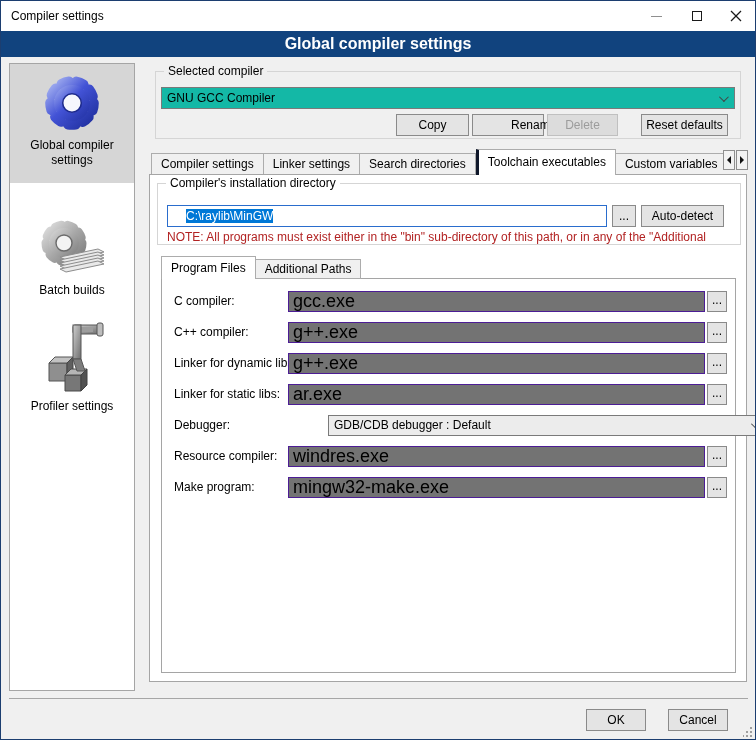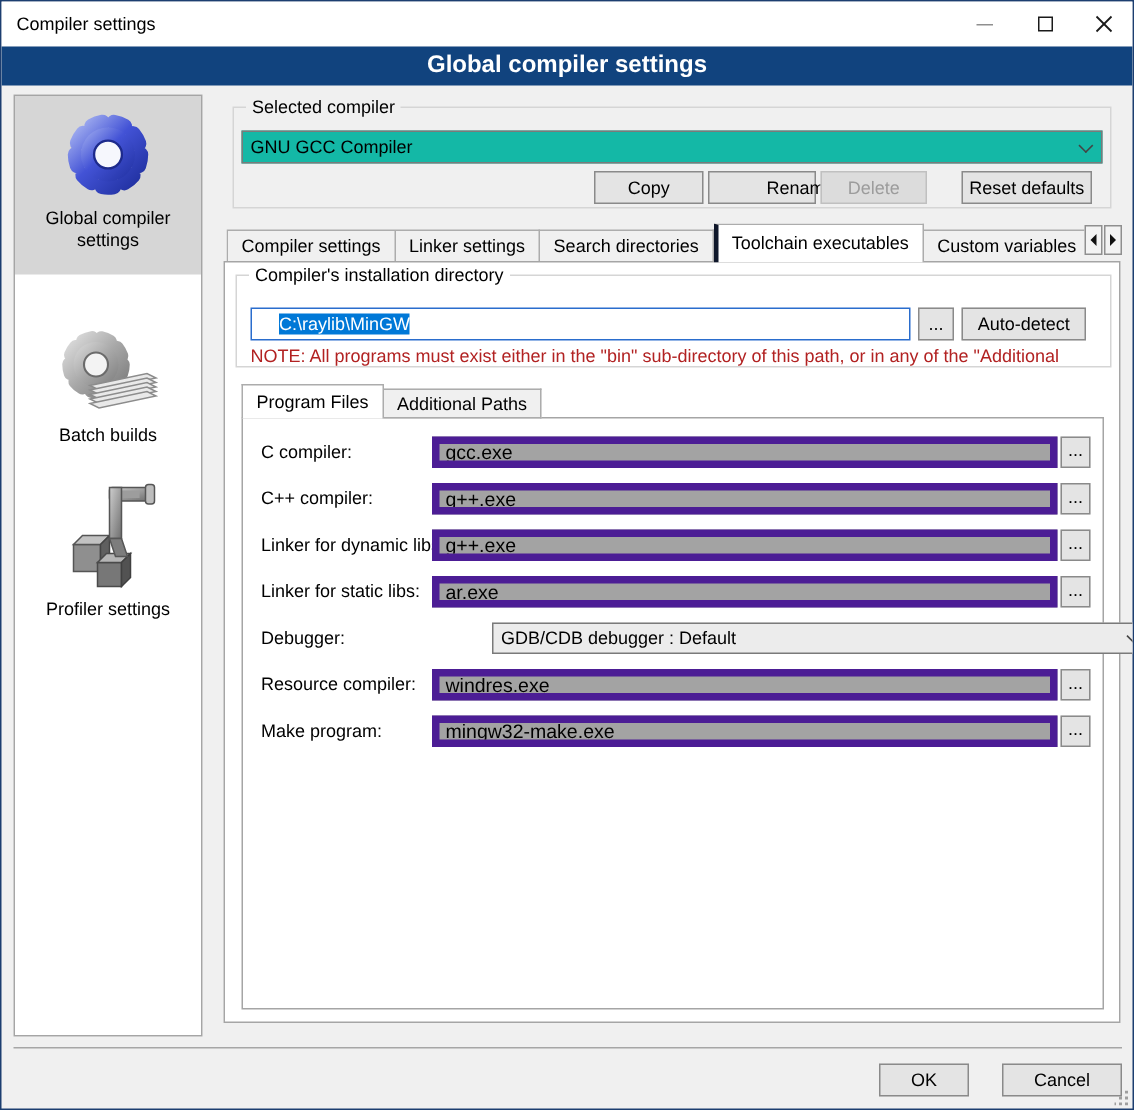--- a/index.html
+++ b/index.html
@@ -42,22 +42,22 @@
 
   
   .combo { position:absolute; height:22px; background:#14b8a6; border:1px solid #7a7a7a;
            line-height:20px; padding:0 22px 0 5px; overflow:hidden; white-space:nowrap; }
   .combo.gray { background:#ececec; }
   .chev { position:absolute; right:8px; top:7px; width:7px; height:7px;
           border-right:1.6px solid #444; border-bottom:1.6px solid #444; transform:rotate(45deg) translateY(-2px); }
   .pbtn { position:absolute; height:22px; background:#e4e4e4; border:1px solid #8a8a8a;
           text-align:center; line-height:20px; font-size:12px; }
   .pbtn.disabled { background:#dcdcdc; border-color:#c0c0c0; color:#9c9c9c; }
-  .tinput { position:absolute; height:21px; background:#a3a3a3; border:5px solid #4c1d95;
-            font-family:"Liberation Sans",sans-serif; font-size:13px; padding:0 4px; }
+  .tinput { position:absolute; height:21px; background:#737373; border:1px solid #4c1d95;
+            font-family:"Liberation Sans",sans-serif; font-size:18px; padding:0 4px; }
 
   
   .tabstrip { position:absolute; left:150px; top:148px; width:572px; height:26px;
               display:flex; align-items:flex-end; overflow:hidden; }
   .tab { height:22px; line-height:21px; padding:0 9px; background:#f0f0f0;
          border:1px solid #acacac; border-left:none; white-space:nowrap; }
   .tab:first-child { border-left:1px solid #acacac; }
   .tab.active { height:26px; line-height:25px; background:#fff; border-left:3px solid #0f172a;
                 border-bottom:none; position:relative; z-index:3; }
   .tabscroll { position:absolute; top:149px; width:12px; height:20px; background:#f3f3f3;
@@ -84,21 +84,21 @@
                 background:#fff; border:1px solid #a5a5a5; z-index:2; }
 
   .frow-label { position:absolute; left:12px; line-height:21px; }
   .frow-input { position:absolute; left:126px; width:417px; height:21px; }
   .frow-browse { position:absolute; left:545px; width:20px; height:21px; line-height:17px; }
   .frow-combo { position:absolute; left:126px; width:439px; height:21px; line-height:19px; }
 
   
   .sep { position:absolute; left:8px; top:697px; width:739px; height:0; border-top:1px solid #a6a6a6; }
   .btn-ok { left:585px; top:708px; width:60px; }
-  .btn-cancel { left:667px; top:708px; width:80px; }
+  .btn-cancel { left:667px; top:708px; width:60px; }
   .grip { position:absolute; right:2px; bottom:2px; }
 </style>
 </head>
 <body>
 
 <div class="window">
 
   <div class="titlebar">
     <span class="title">Compiler settings</span>
     <div class="caption-btn btn-min">

